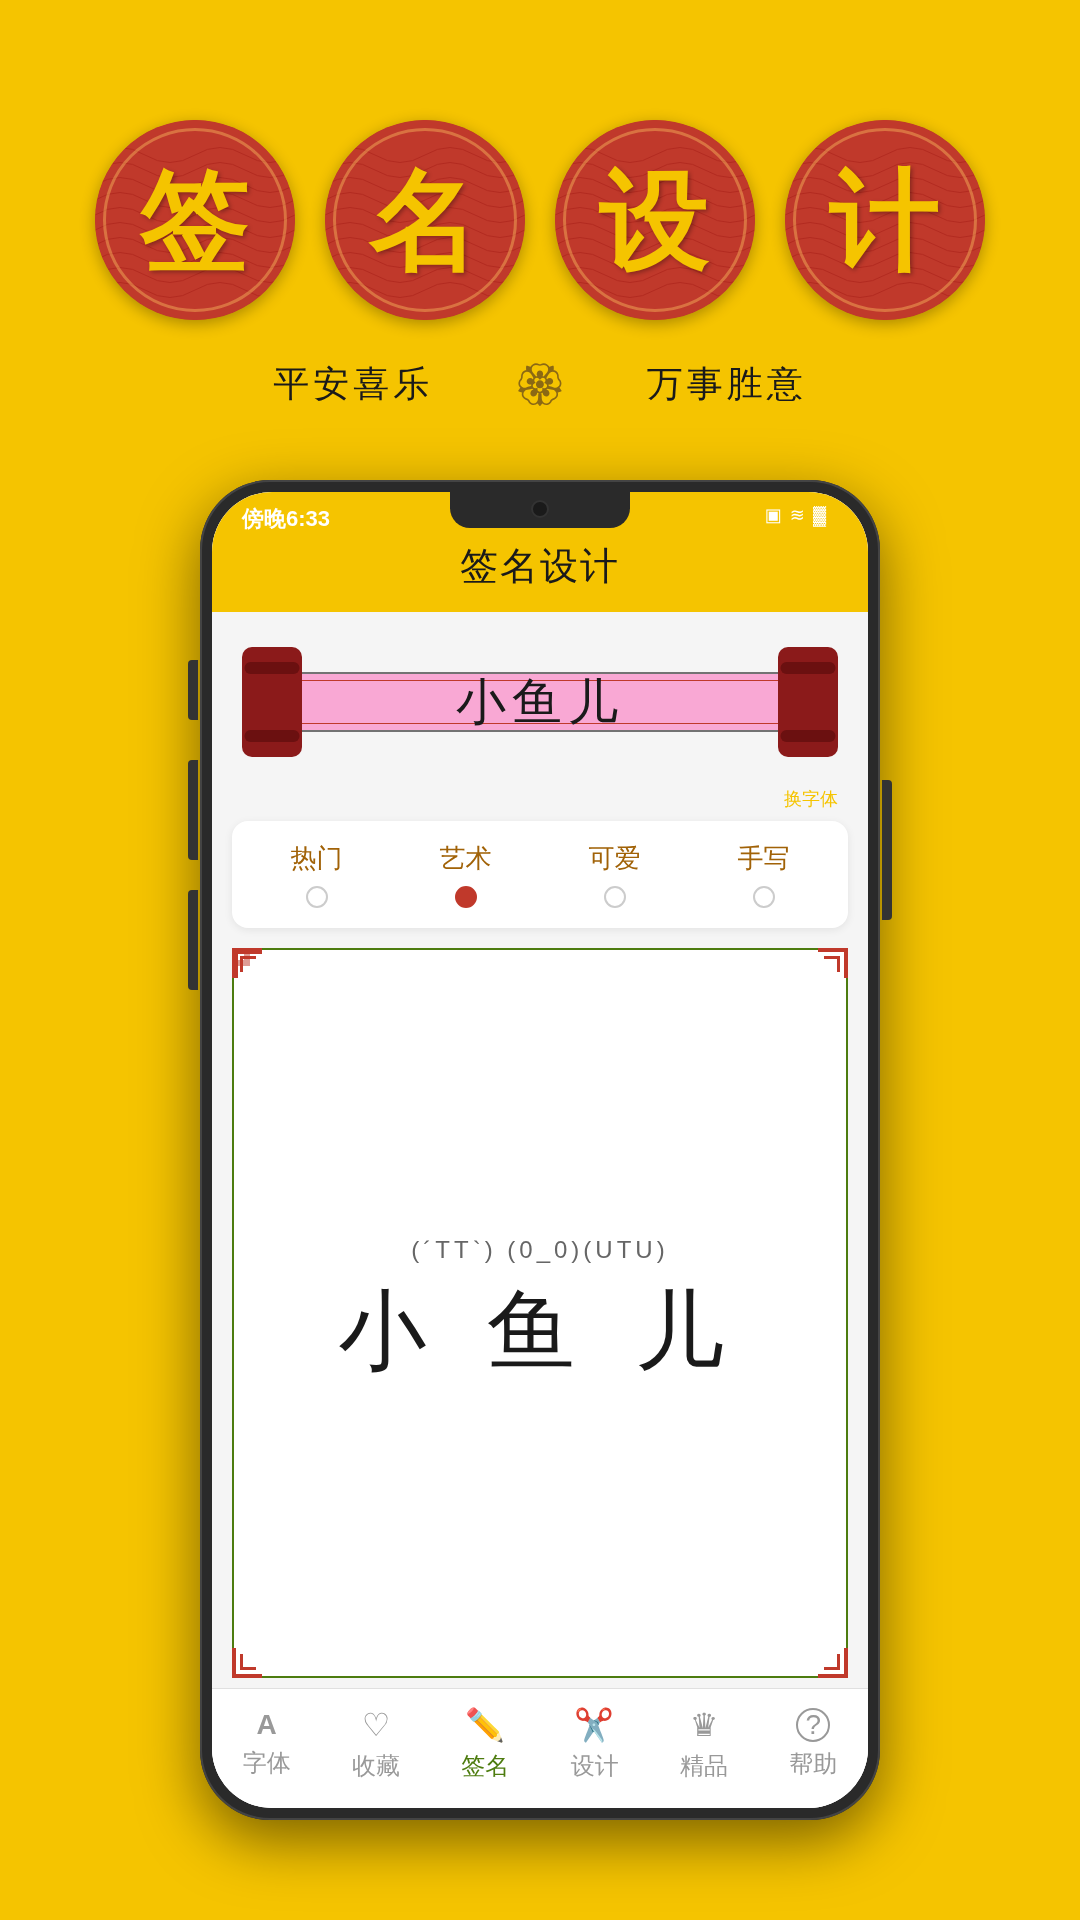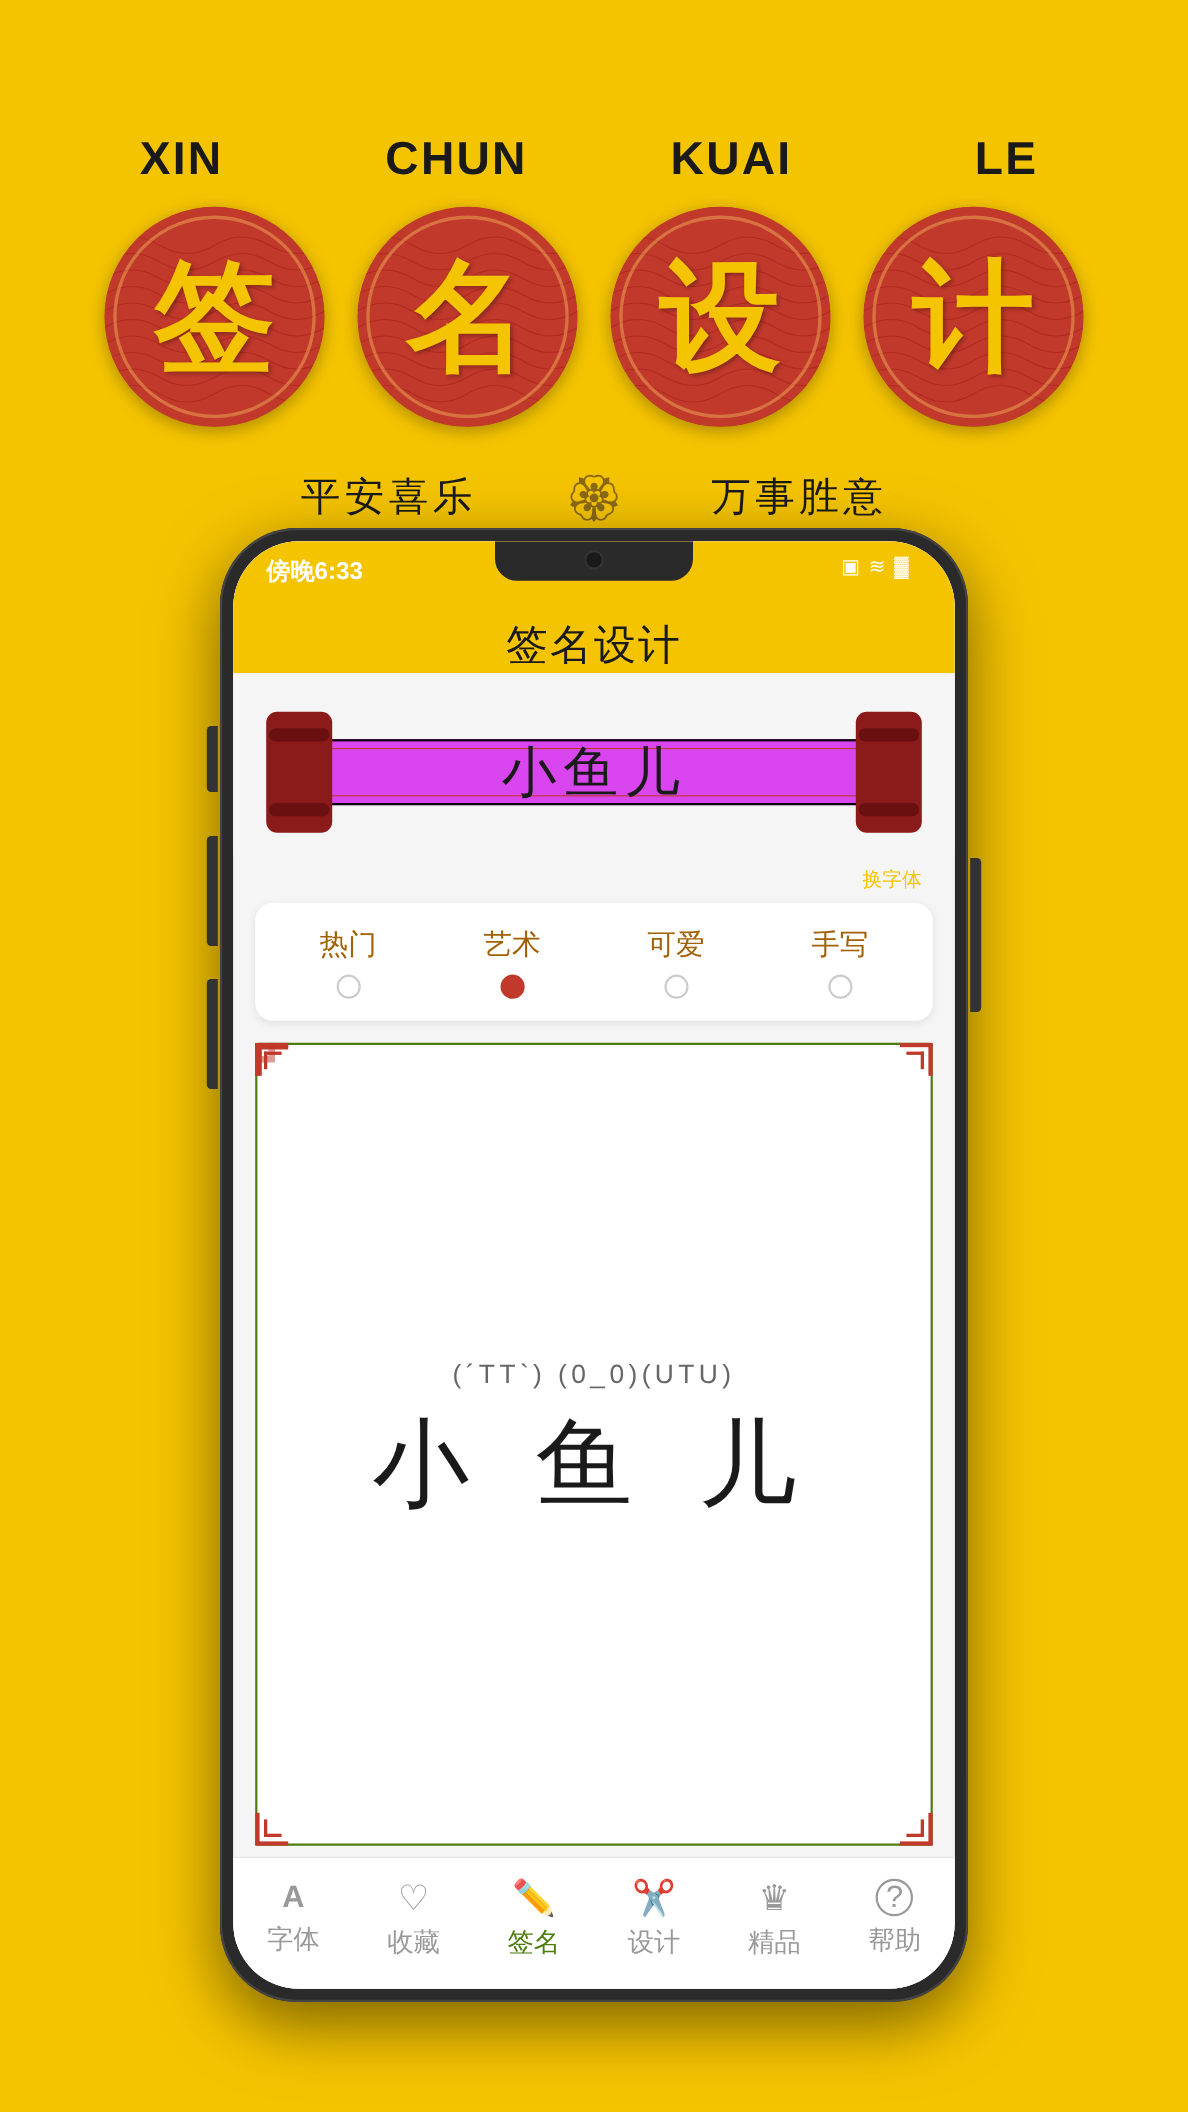--- a/index.html
+++ b/index.html
@@ -189,20 +189,21 @@
       flex-direction: column;
       background: #f5f5f5;
     }
 
     .app-header {
       background: #F5C400;
       height: 120px;
       display: flex;
       align-items: flex-end;
       justify-content: center;
+      padding-bottom: 20px;
       flex-shrink: 0;
     }
 
     .app-title {
       font-size: 38px;
       color: #1a1a1a;
       font-weight: 500;
       letter-spacing: 2px;
     }
 
@@ -270,22 +271,22 @@
     }
     .scroll-right-end::before { top: 15px; }
     .scroll-right-end::after { bottom: 15px; }
 
     .scroll-body {
       position: absolute;
       left: 40px;
       right: 40px;
       top: 30px;
       bottom: 30px;
-      background: #d946ef;
-      border: 2px solid #000000;
+      background: #f9a8d4;
+      border: 2px solid #737373;
       display: flex;
       align-items: center;
       justify-content: center;
       z-index: 1;
     }
 
     .scroll-inner-border {
       position: absolute;
       inset: 6px;
       border: 1px solid #C0392B;
@@ -427,26 +428,20 @@
       position: absolute;
       inset: 0;
       border-radius: 50%;
       overflow: hidden;
     }
   </style>
 </head>
 <body>
 
 <div class="top-section">
-  <div class="pinyin-row">
-    <div class="pinyin-item">XIN</div>
-    <div class="pinyin-item">CHUN</div>
-    <div class="pinyin-item">KUAI</div>
-    <div class="pinyin-item">LE</div>
-  </div>
 
   <div class="circles-row">
     <div class="char-circle">
       <div class="circle-waves">
         <svg width="200" height="200" viewBox="0 0 200 200">
           <circle cx="100" cy="100" r="100" fill="#C0392B"></circle>
 
           <g opacity="0.25" fill="none" stroke="#8B0000" stroke-width="1">
             <path d="M0,170 Q25,155 50,170 Q75,185 100,170 Q125,155 150,170 Q175,185 200,170"></path>
             <path d="M0,155 Q25,140 50,155 Q75,170 100,155 Q125,140 150,155 Q175,170 200,155"></path>

